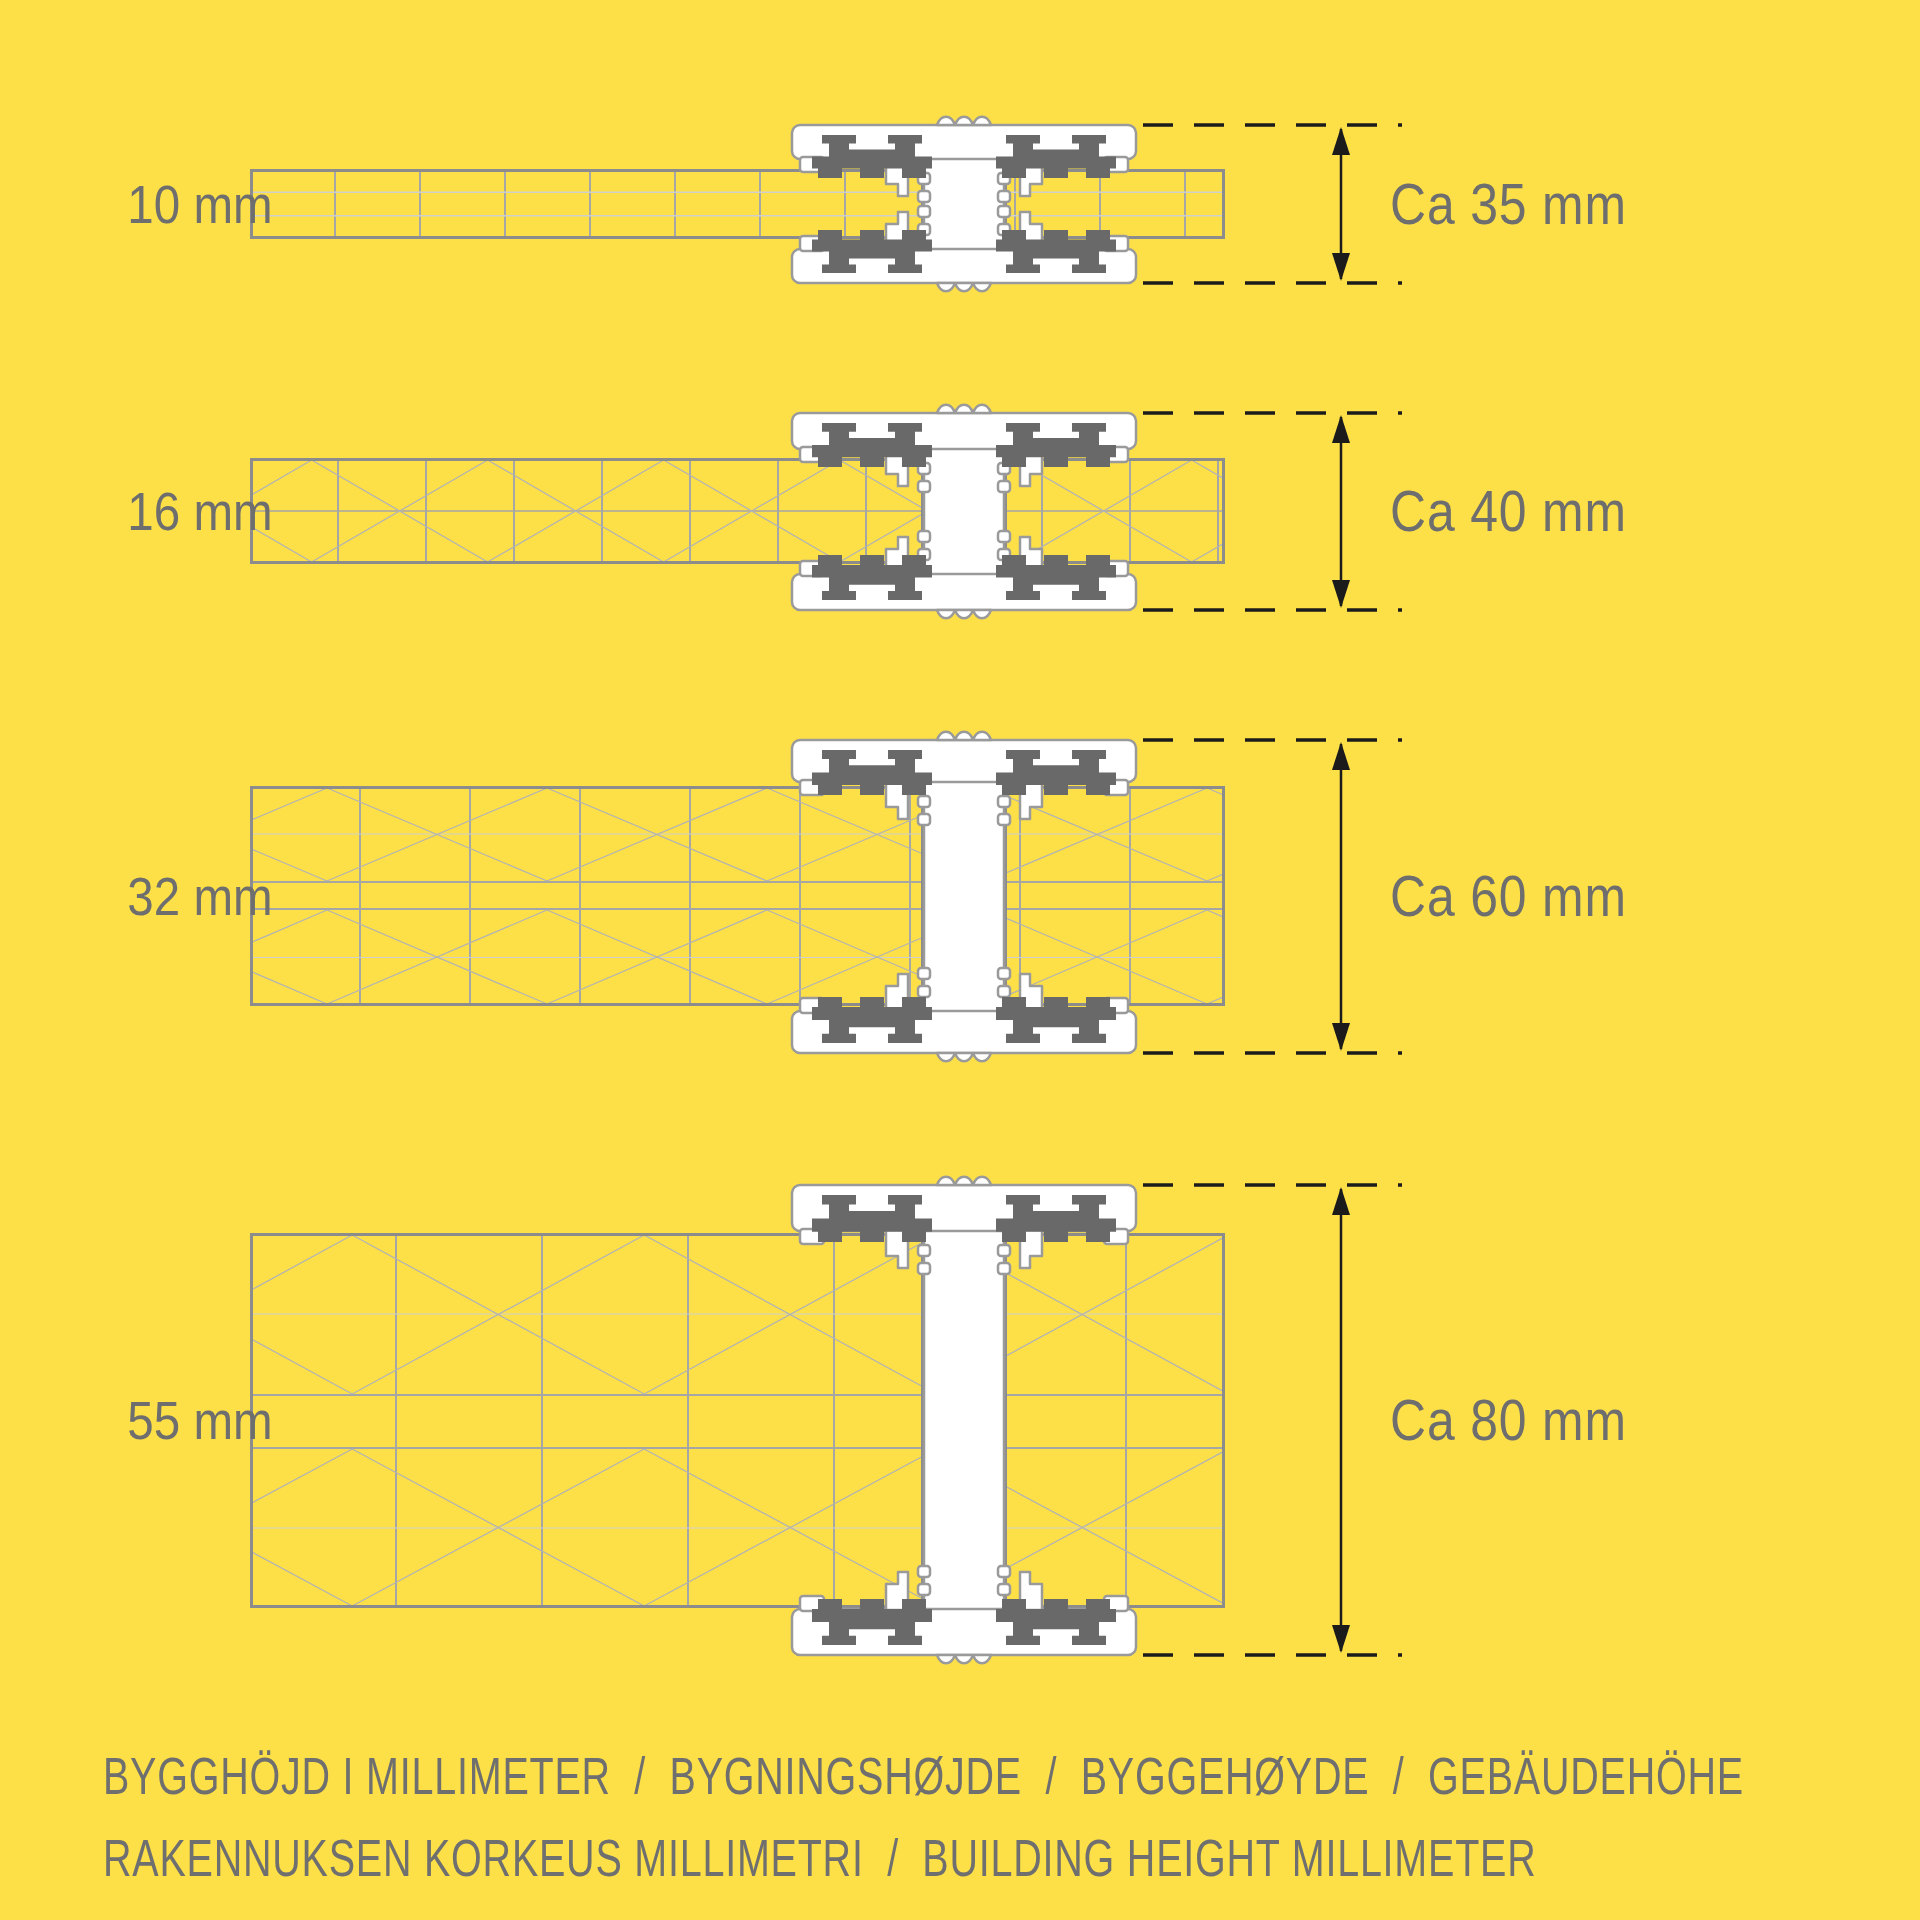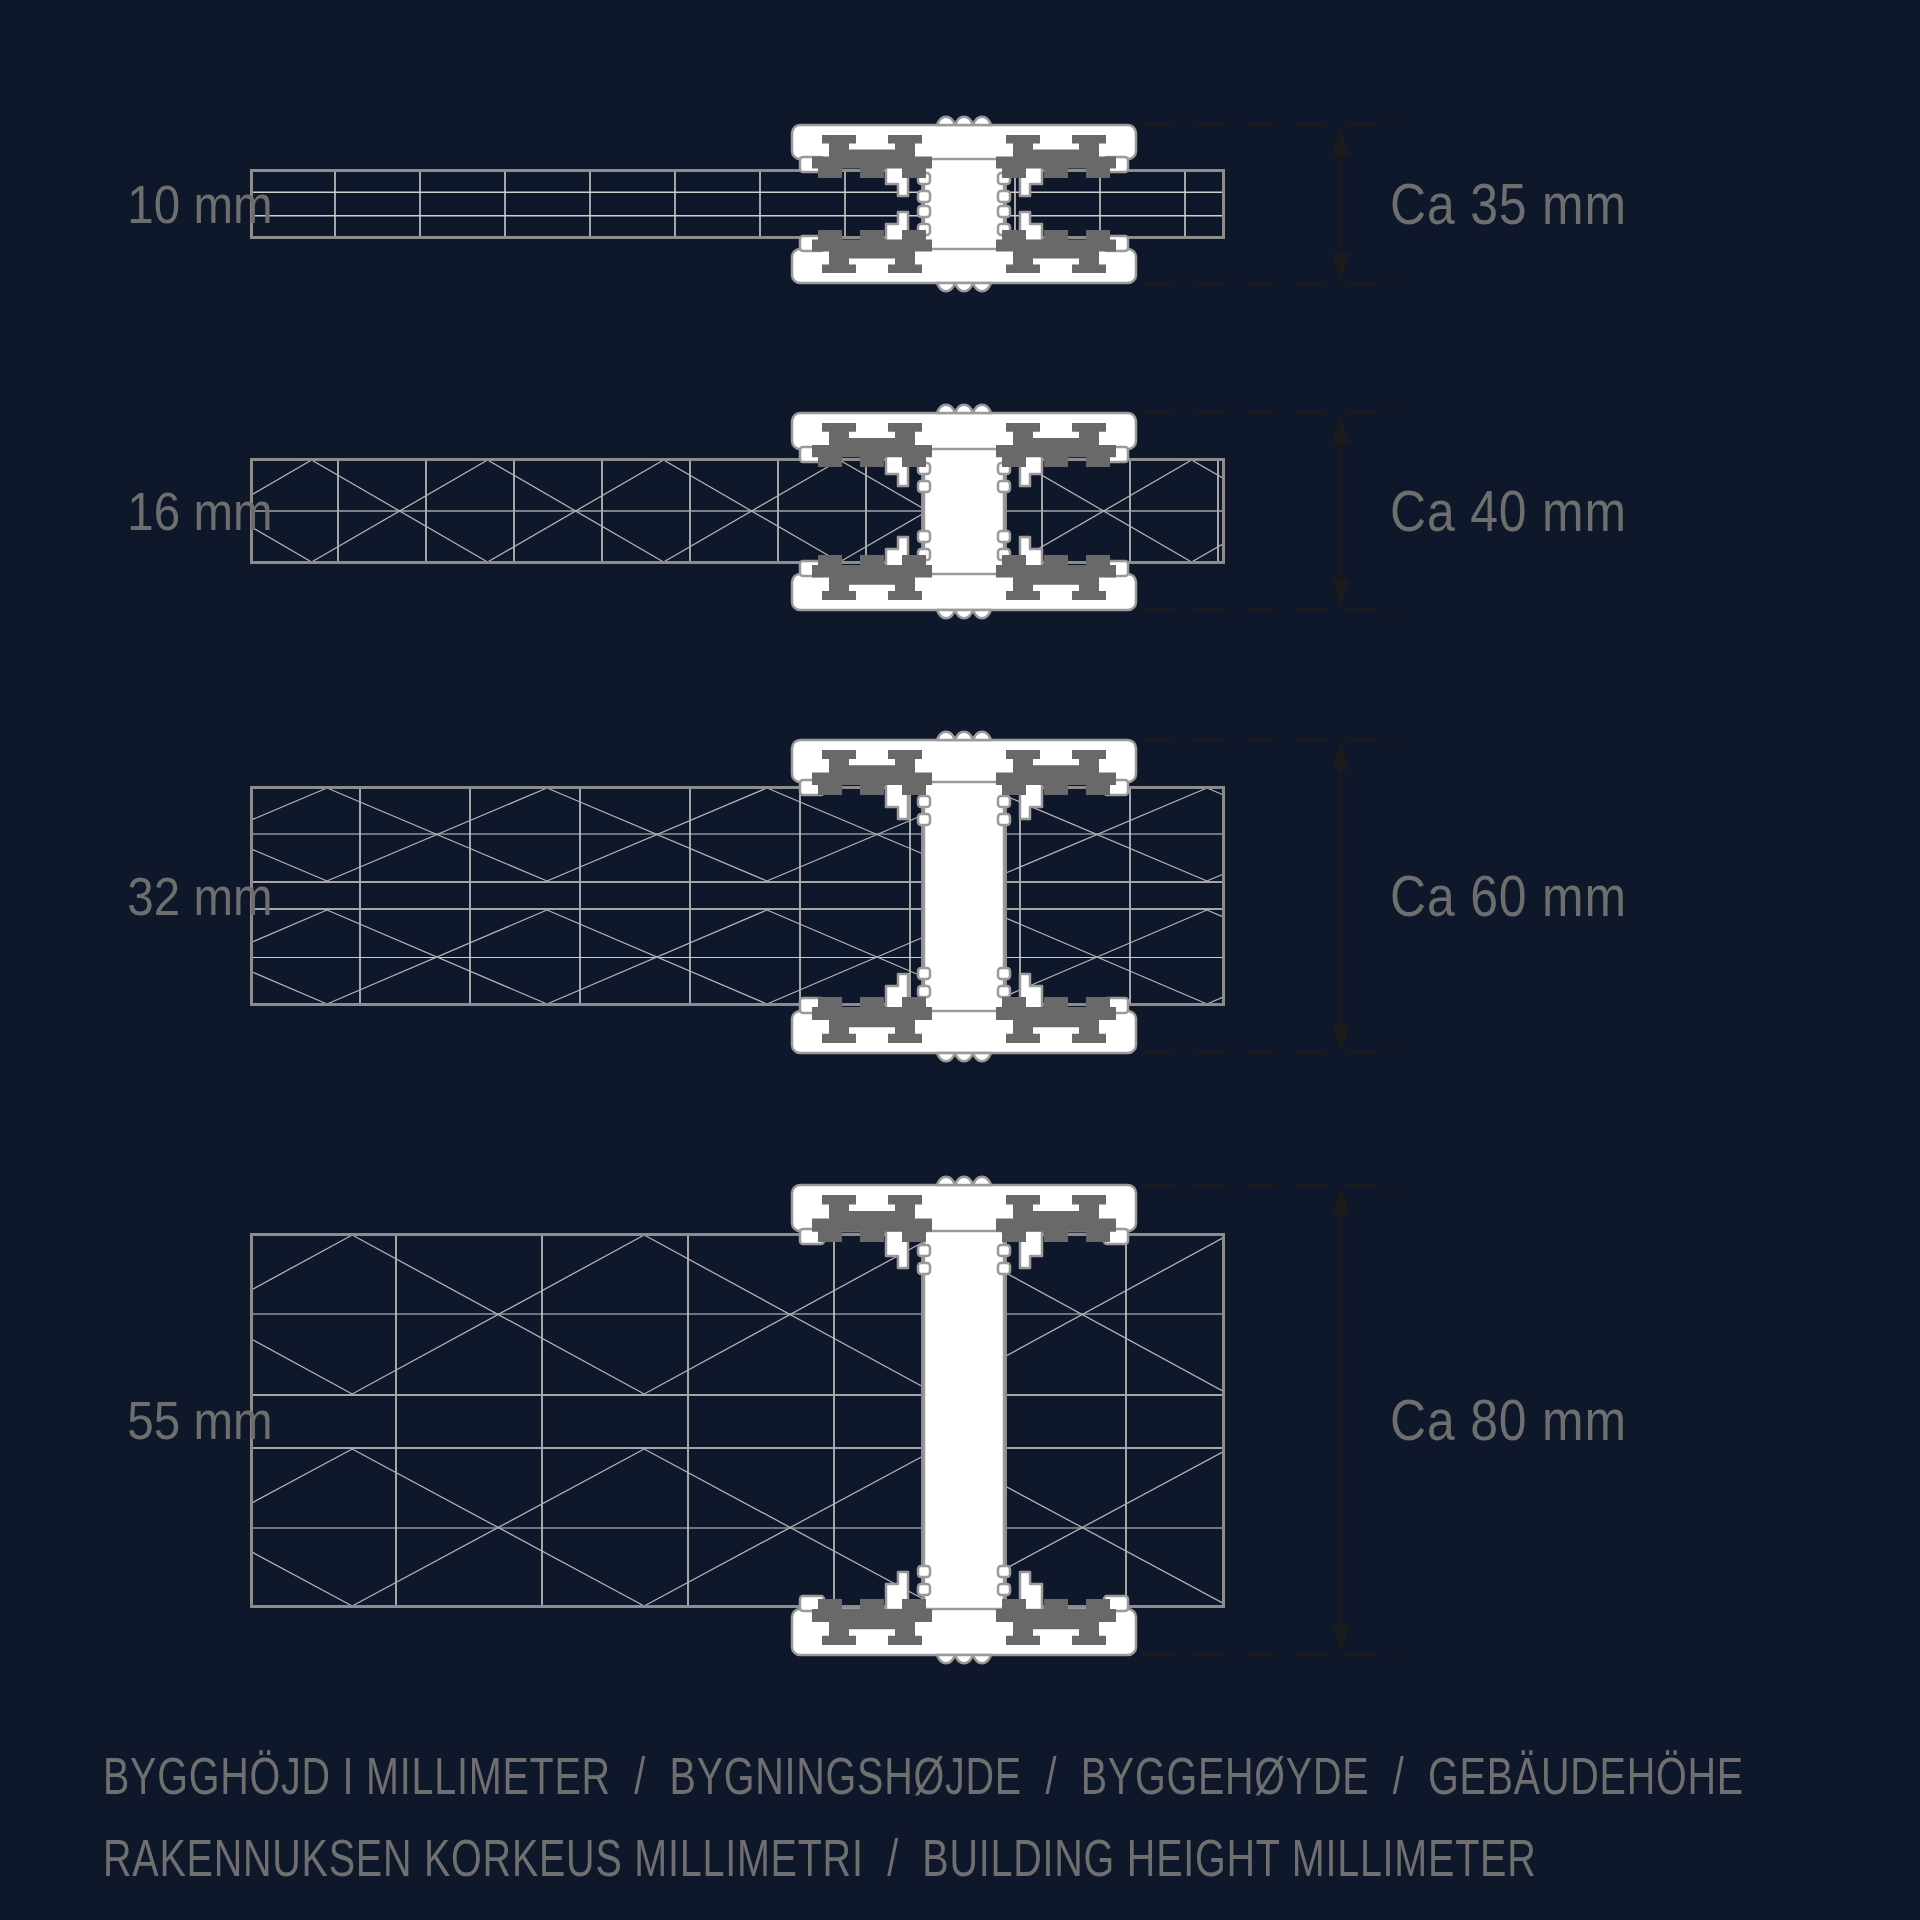--- a/index.html
+++ b/index.html
@@ -1,19 +1,19 @@
 <!DOCTYPE html>
 <html><head>
 <meta charset="utf-8">
 <title>Building height diagram</title>
 <style>
   html,body{margin:0;padding:0;background:#ffffff;}
   body{width:1920px;height:1920px;position:relative;overflow:hidden;
        font-family:"Liberation Sans", sans-serif;}
-  .canvas{position:absolute;left:0;top:0;width:1920px;height:1920px;background:#0f172a;}
+  .canvas{position:absolute;left:0;top:0;width:1920px;height:1920px;background:#fde047;}
   svg#drawing{position:absolute;left:0;top:0;}
   .txt{position:absolute;color:#6e6e6e;font-weight:300;white-space:pre;}
   .thickness-label{left:110px;width:180px;height:80px;line-height:80px;
        text-align:center;font-size:54px;transform:scaleX(0.88);transform-origin:center center;}
   .dim-label{left:1390px;height:80px;line-height:80px;font-size:58px;
        transform:scaleX(0.86);transform-origin:left center;letter-spacing:1px;}
   .footer-line{left:103px;font-size:52px;line-height:58px;letter-spacing:1px;
        transform:scaleX(0.76);transform-origin:left center;color:#6f6f6f;}
 </style>
 </head>

